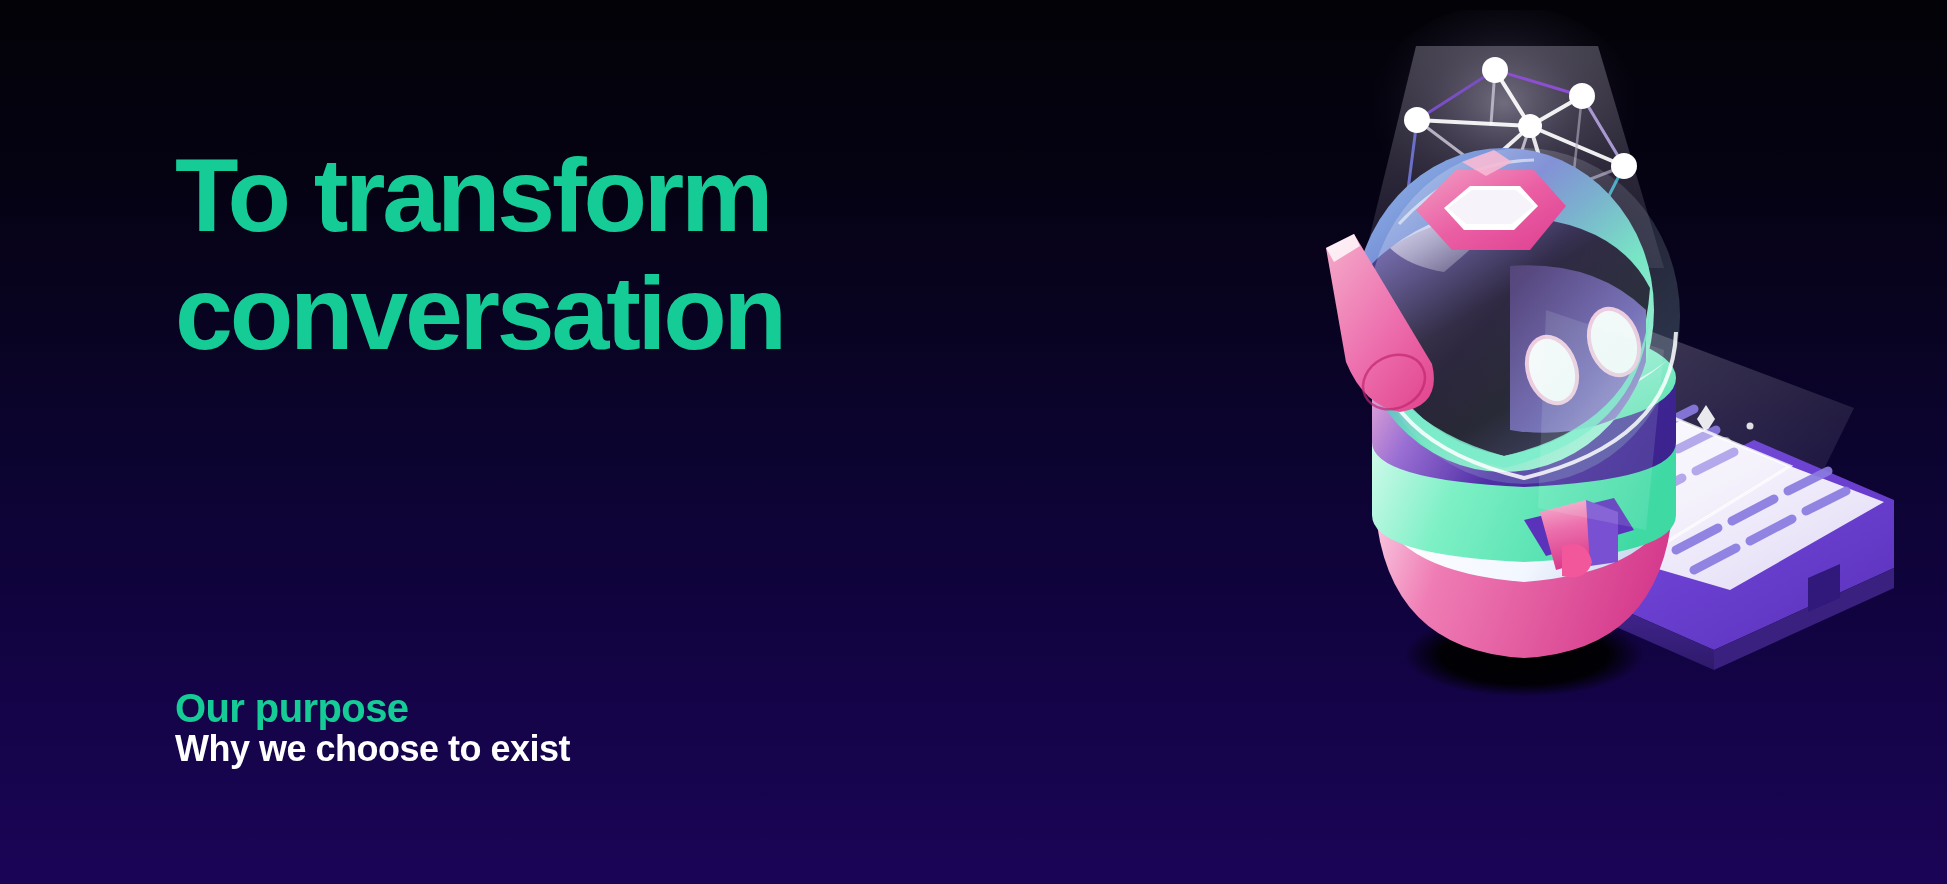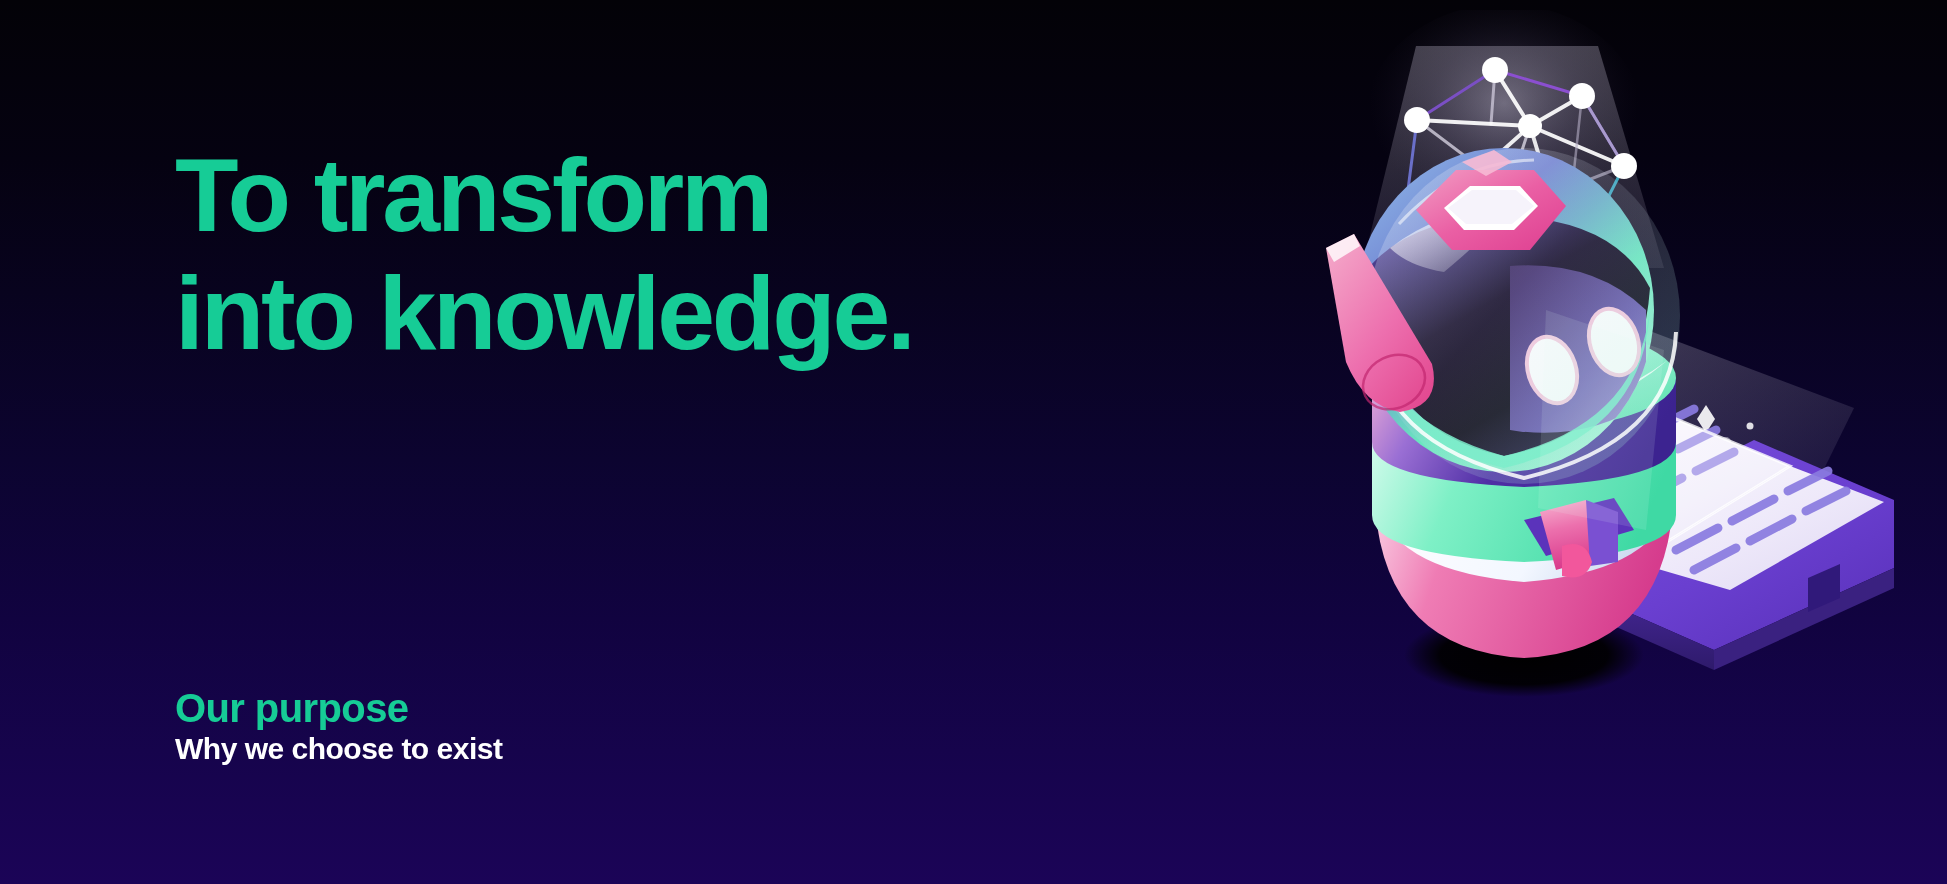--- a/index.html
+++ b/index.html
@@ -55,21 +55,21 @@
     margin: 0;
     color: #16cc96;
     font-size: 40px;
     font-weight: 700;
     line-height: 40px;
     letter-spacing: -0.6px;
   }
   .subtitle {
     margin: 0;
     color: #ffffff;
-    font-size: 30px;
+    font-size: 36px;
     font-weight: 700;
     line-height: 42px;
     letter-spacing: -0.5px;
   }
 
   
   .illustration {
     position: absolute;
     right: 48px;
     top: 10px;
@@ -80,21 +80,21 @@
 </style>
 </head>
 <body>
 
 <div id="stage">
 
   <div class="copy">
 
     <h1 class="headline">
       <span class="line">To transform</span>
-      <span class="line">into knowledge.</span>
+      <span class="line">conversation</span>
     </h1>
 
     <div class="eyebrow-group">
       <p class="eyebrow">Our purpose</p>
       <p class="subtitle">Why we choose to exist</p>
     </div>
 
   </div>
 
   <div class="illustration">

